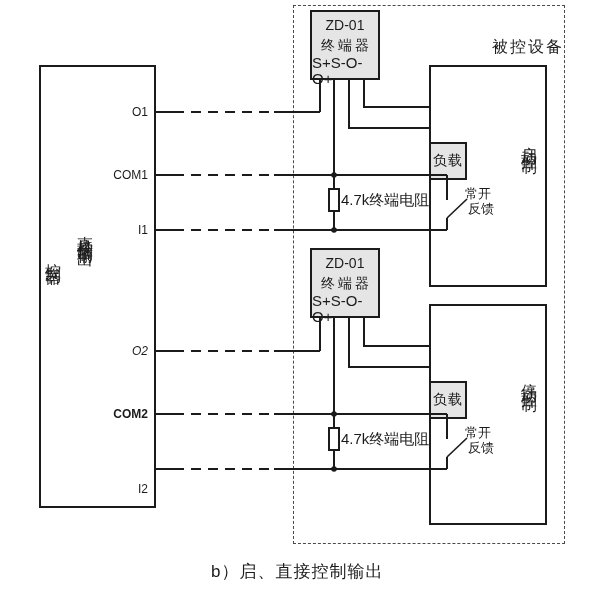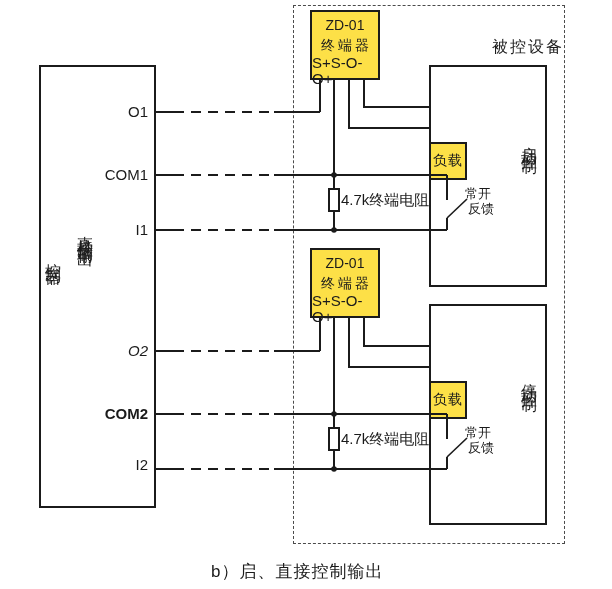--- a/index.html
+++ b/index.html
@@ -3,22 +3,22 @@
 <meta charset="utf-8">
 <style>
   html,body{margin:0;padding:0;background:#ffffff;}
   .stage{
     position:relative;width:612px;height:589px;background:#ffffff;
     font-family:"Liberation Sans","DejaVu Sans",sans-serif;color:#1b1b1b;
     overflow:hidden;
   }
   .box{position:absolute;border:2px solid #1b1b1b;box-sizing:border-box;background:transparent;}
   .dashedbox{position:absolute;border:1px dashed #4a4a4a;box-sizing:border-box;background:transparent;}
-  .whitebg{background:#fde047;}
-  .lbl{position:absolute;white-space:nowrap;line-height:18px;font-size:15px;}
+  .whitebg{background:#e5e5e5;}
+  .lbl{position:absolute;white-space:nowrap;line-height:18px;font-size:12px;}
   .term{width:58px;text-align:right;}
   .vtext{writing-mode:vertical-rl;text-orientation:upright;}
   .zdbox{display:flex;flex-direction:column;align-items:center;justify-content:flex-start;padding-top:3px;}
   .zd-l1{font-size:14px;line-height:20px;}
   .zd-l2{font-size:14px;line-height:20px;letter-spacing:3px;margin-right:-3px;}
   .zd-l3{font-size:15px;line-height:16px;letter-spacing:0px;}
   .loadbox{display:flex;align-items:center;justify-content:center;font-size:14px;letter-spacing:1px;margin-top:43px;}
   .fb{font-size:13px;line-height:15px;text-align:left;}
   svg{position:absolute;left:0;top:0;}
 </style>
@@ -84,21 +84,21 @@
       <circle cx="334" cy="414" r="2.8" fill="#1b1b1b" stroke="none"></circle>
       <circle cx="334" cy="469" r="2.8" fill="#1b1b1b" stroke="none"></circle>
     </g>
   </svg>
 
   <div class="lbl term" style="left:90px;top:103px;">O1</div>
   <div class="lbl term" style="left:90px;top:166px;">COM1</div>
   <div class="lbl term" style="left:90px;top:221px;">I1</div>
   <div class="lbl term" style="left:90px;top:342px;font-style:italic;">O2</div>
   <div class="lbl term" style="left:90px;top:405px;font-weight:bold;">COM2</div>
-  <div class="lbl term" style="left:90px;top:456px;">I2</div>
+  <div class="lbl term" style="left:90px;top:480px;">I2</div>
 
   <div class="lbl vtext" style="left:44px;top:251px;font-size:16px;letter-spacing:3px;">控制器</div>
   <div class="lbl vtext" style="left:76px;top:223px;font-size:16px;letter-spacing:3px;">直接控制输出</div>
 
   <div class="lbl" style="left:456px;top:38px;font-size:16px;letter-spacing:2px;margin-left:36px;">被控设备</div>
 
   <div class="lbl vtext" style="left:520px;top:133px;font-size:16px;letter-spacing:4px;">启动控制</div>
   <div class="lbl vtext" style="left:520px;top:371px;font-size:16px;letter-spacing:4px;">停动控制</div>
 
   <div class="lbl" style="left:341px;top:191px;font-size:15px;">4.7k终端电阻</div>

